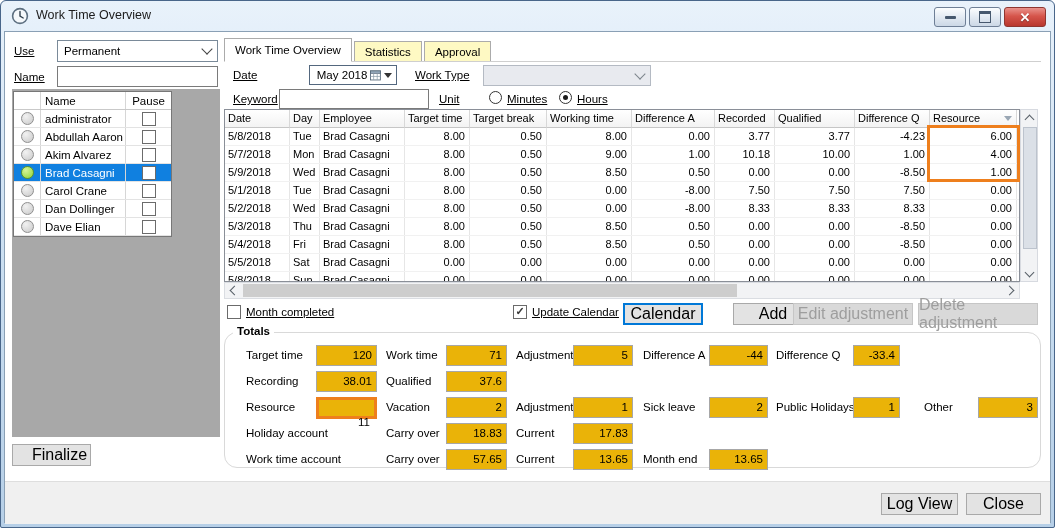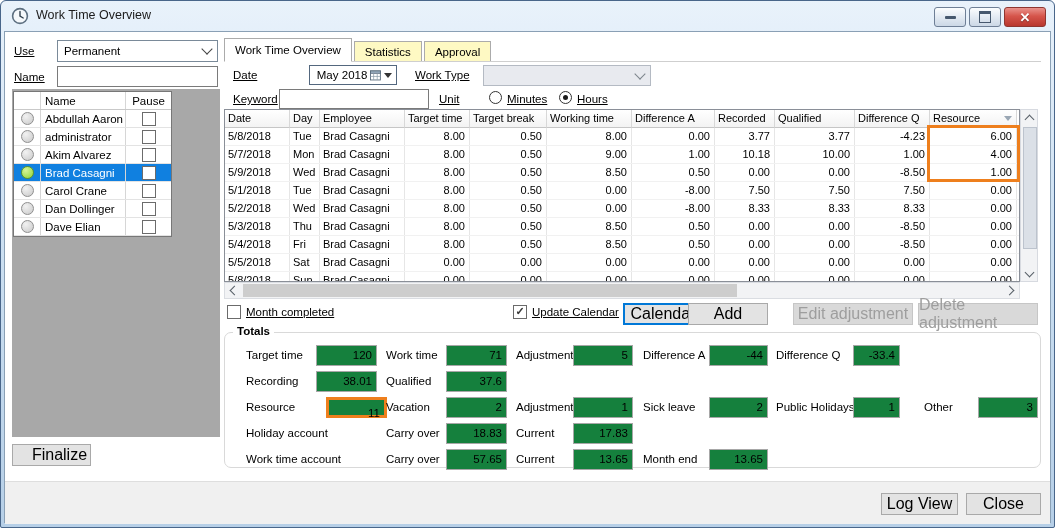--- a/index.html
+++ b/index.html
@@ -92,26 +92,26 @@
   .vs-thumb{position:absolute;left:2px;top:17px;width:12px;height:120px;background:#dbe0e7;border:1px solid #bcc3cd;}
   .hscroll{position:absolute;left:219px;top:250px;width:796px;height:17px;background:#f2f3f5;
     border:1px solid #dadde2;box-sizing:border-box;display:flex;align-items:center;}
   .hs-arrow{width:16px;height:15px;display:flex;align-items:center;justify-content:center;}
   .hs-thumb{position:absolute;left:18px;width:494px;height:13px;top:1px;background:#cdcdcd;}
   .chev2{width:6px;height:6px;border-right:1.5px solid #565e66;border-bottom:1.5px solid #565e66;display:inline-block;}
   .up{transform:rotate(-135deg);margin-top:3px;} .down{transform:rotate(45deg);margin-top:-2px;}
   .left{transform:rotate(135deg);margin-left:3px;} .right{transform:rotate(-45deg);margin-right:3px;}
   
   .totals{position:absolute;left:219px;top:300px;width:817px;height:136px;box-sizing:border-box;
-    border:1px solid #d9d9d9;border-radius:7px;}
+    border:1px solid #d9d9d9;border-radius:13px;}
   .totals .legend{position:absolute;top:-8px;left:8px;background:#fff;padding:0 4px;font-weight:bold;font-size:11.5px;}
   .tlabel{position:absolute;height:21px;line-height:21px;font-size:11.5px;white-space:nowrap;}
-  .tfield{position:absolute;box-sizing:border-box;height:21px;border:1px solid #a7a7a7;background:#15803d;
+  .tfield{position:absolute;box-sizing:border-box;height:21px;border:1px solid #a7a7a7;background:#eab308;
     font-size:11.5px;text-align:right;padding:3px 4px 0 2px;white-space:nowrap;}
-  .tfield.hl{border:3px solid #b91c1c;padding-top:7px;margin-left:10px;}
+  .tfield.hl{border:3px solid #b91c1c;padding-top:16px;}
   .r1{top:12px}.r2{top:38px}.r3{top:64px}.r4{top:90px}.r5{top:116px}
   .c1l{left:21px}.c1f{left:91px;width:61px}
   .c2l{left:161px}.c2f{left:221px;width:61px}
   .c3l{left:291px}.c3f{left:348px;width:60px}
   .c4l{left:418px}.c4f{left:484px;width:59px}
   .c5l{left:551px}.c5f{left:628px;width:47px}
   .c6l{left:699px}.c6f{left:753px;width:60px}
   
   .footer{position:absolute;left:0;right:0;top:449px;height:42px;background:#f0f0f0;border-top:1px solid #dedede;}
 </style>
@@ -154,30 +154,30 @@
       <div class="emp-row hdr">
         <span class="emp-c rad"></span>
         <span class="emp-c nm">Name</span>
         <span class="emp-c pz">Pause</span>
       </div>
       <div id="empBody">
           <div class="emp-row">
             <span class="emp-c rad">
               <span class="dot"></span>
             </span>
+            <span class="emp-c nm">administrator</span>
+            <span class="emp-c pz">
+              <span class="cb"></span>
+            </span>
+          </div>
+          <div class="emp-row">
+            <span class="emp-c rad">
+              <span class="dot"></span>
+            </span>
             <span class="emp-c nm">Abdullah Aaron</span>
-            <span class="emp-c pz">
-              <span class="cb"></span>
-            </span>
-          </div>
-          <div class="emp-row">
-            <span class="emp-c rad">
-              <span class="dot"></span>
-            </span>
-            <span class="emp-c nm">administrator</span>
             <span class="emp-c pz">
               <span class="cb"></span>
             </span>
           </div>
           <div class="emp-row">
             <span class="emp-c rad">
               <span class="dot"></span>
             </span>
             <span class="emp-c nm">Akim Alvarez</span>
             <span class="emp-c pz">
@@ -433,21 +433,21 @@
       <span class="hs-arrow" style="position:absolute;right:0;">
           <span class="chev2 right"></span>
         </span>
     </div>
 
     <span class="cb" id="cbMonth" style="position:absolute;left:222px;top:273px;"></span>
     <span class="lbl" style="left:241px;top:274px;">Month completed</span>
     <span class="cb checked" id="cbUpdate" style="position:absolute;left:508px;top:273px;"></span>
     <span class="lbl" style="left:527px;top:274px;">Update Calendar</span>
     <div class="btn actbtn" style="left: 618px; top: 271px; width: 80px; border: 2px solid rgb(0, 120, 215);">Calendar</div>
-    <div class="btn actbtn" style="left:683px;top:271px;width:80px;">Add</div>
+    <div class="btn actbtn" style="left:728px;top:271px;width:80px;">Add</div>
     <div class="btn actbtn disabled" style="left:788px;top:271px;width:120px;">Edit adjustment</div>
     <div class="btn actbtn disabled" style="left:913px;top:271px;width:120px;">Delete adjustment</div>
 
     <div class="totals">
       <span class="legend">Totals</span>
 
       <span class="tlabel r1 c1l">Target time</span>
       <span class="tfield r1 c1f">120</span>
       <span class="tlabel r1 c2l">Work time</span>
       <span class="tfield r1 c2f">71</span>

